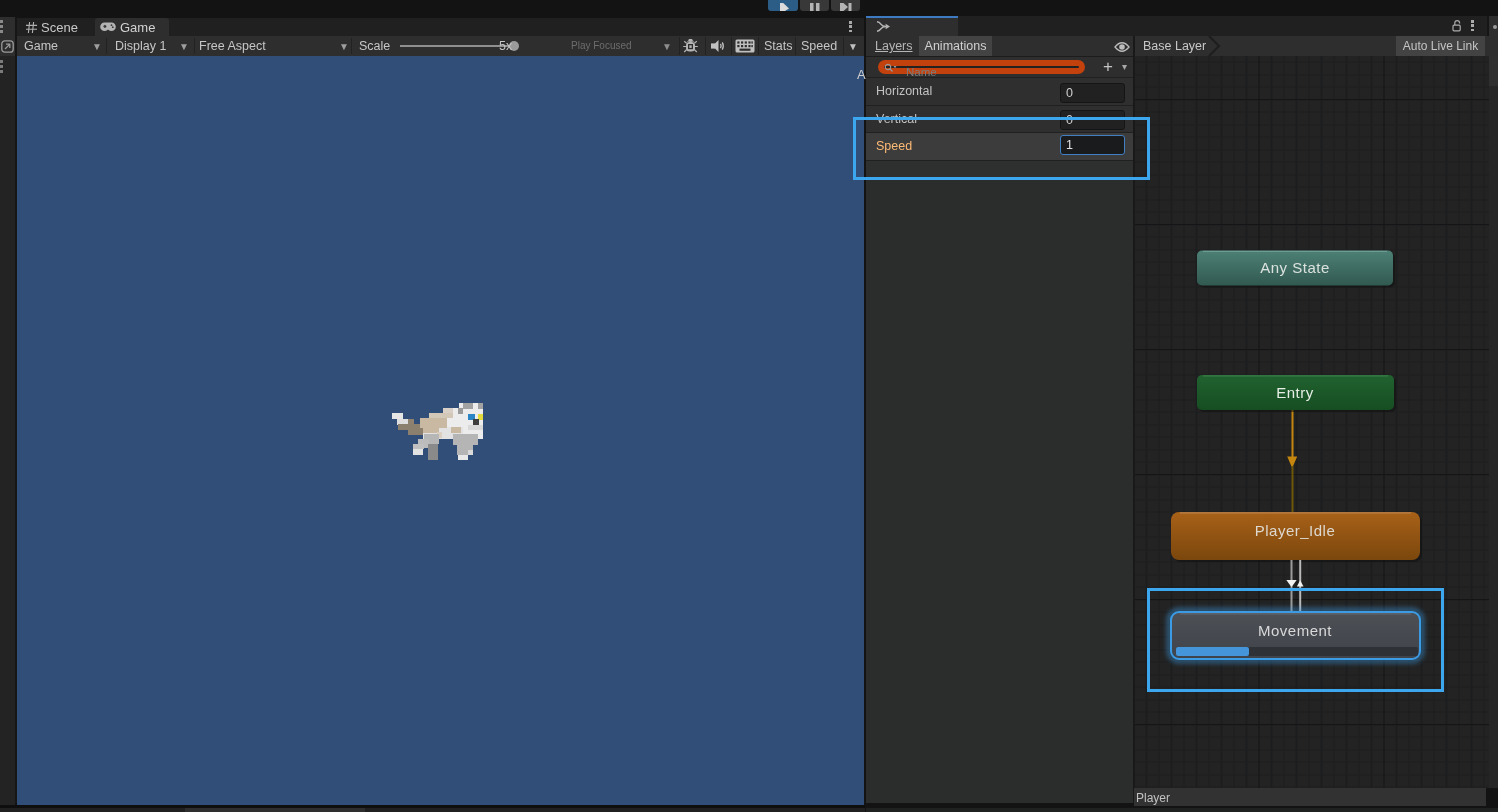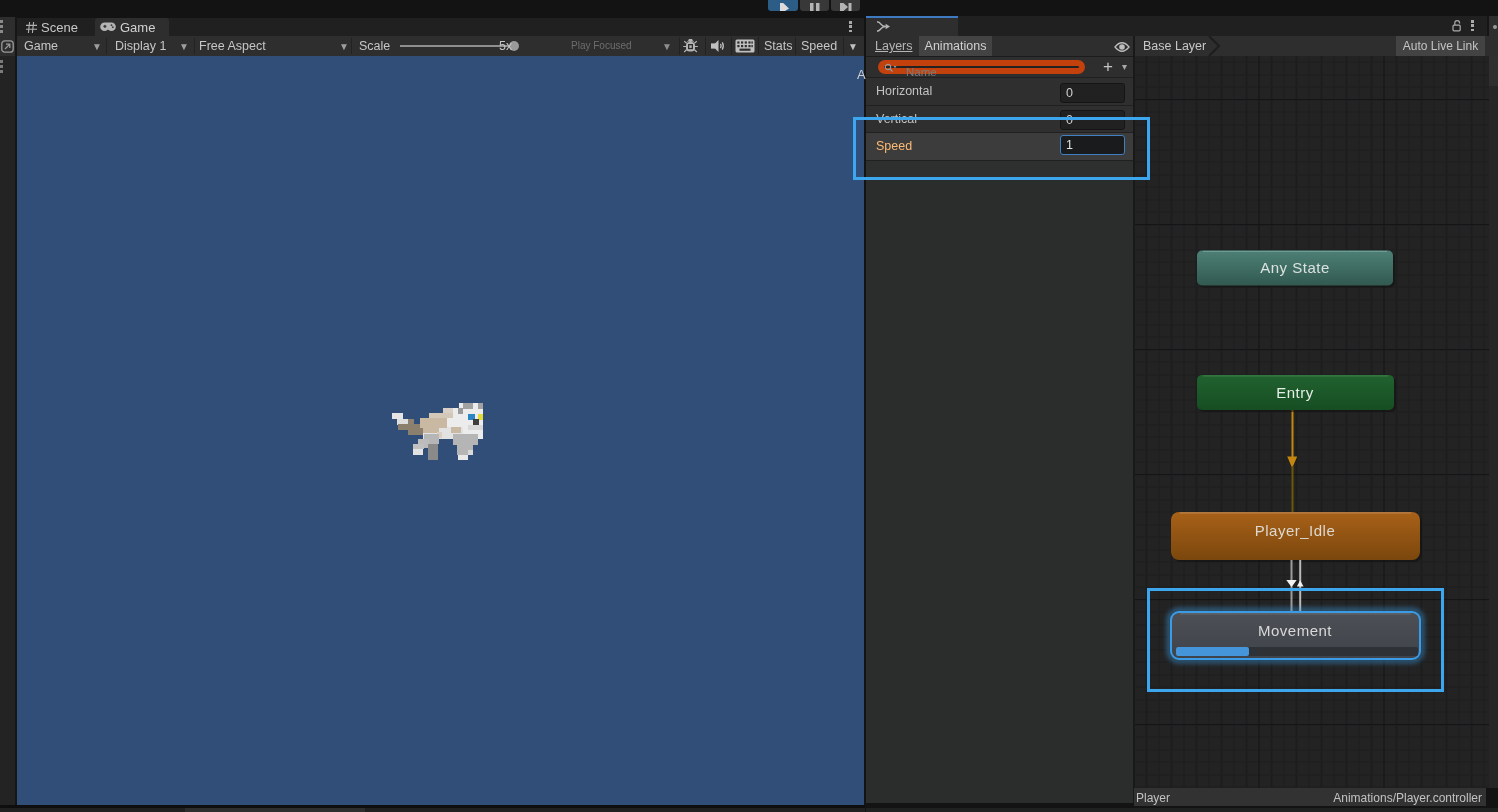--- a/index.html
+++ b/index.html
@@ -313,21 +313,20 @@
     <text x="160" y="580" text-anchor="middle" font-size="15" fill="#d8d8d8" letter-spacing="0.5">Movement</text>
     <rect x="41" y="591" width="242" height="9" rx="2" fill="#2e3236"></rect>
     <rect x="41" y="591" width="73" height="9" rx="2" fill="#4495d9"></rect>
   </svg>
 
   <div class="abs" style="left:853px;top:117px;width:297px;height:63px;border:3.5px solid #3ca6ef;"></div>
   <div class="abs" style="left:1147px;top:588px;width:297px;height:104px;border:3.5px solid #3ca6ef;"></div>
 
   <div class="abs" style="left:1134px;top:788px;width:352px;height:18px;background:#323232;"></div>
   <div class="abs" style="left:1136px;top:789px;height:18px;line-height:18px;color:#c2c2c2;font-size:12px;">Player</div>
-  <div class="abs" style="left:1134px;top:789px;width:348px;height:18px;line-height:18px;color:#c2c2c2;font-size:12px;text-align:right;">Animations/Player.controller</div>
 
   <div class="abs" style="left:1489px;top:16px;width:9px;height:20px;background:#2e2e2e;"></div>
   <div class="abs" style="left:1487px;top:16px;width:2px;height:20px;background:#161616;"></div>
   <div class="abs" style="left:1493px;top:25px;width:4px;height:4px;border-radius:50%;background:#9a9a9a;"></div>
 
   <div class="abs" style="left:1489px;top:56px;width:9px;height:732px;background:#262626;"></div>
   <div class="abs" style="left:1489px;top:56px;width:9px;height:30px;background:#2f2f2f;"></div>
 
   <div class="abs" style="left:0;top:805px;width:865px;height:3px;background:#0e0e0e;"></div>
   <div class="abs" style="left:0;top:808px;width:865px;height:4px;background:#202020;"></div>

